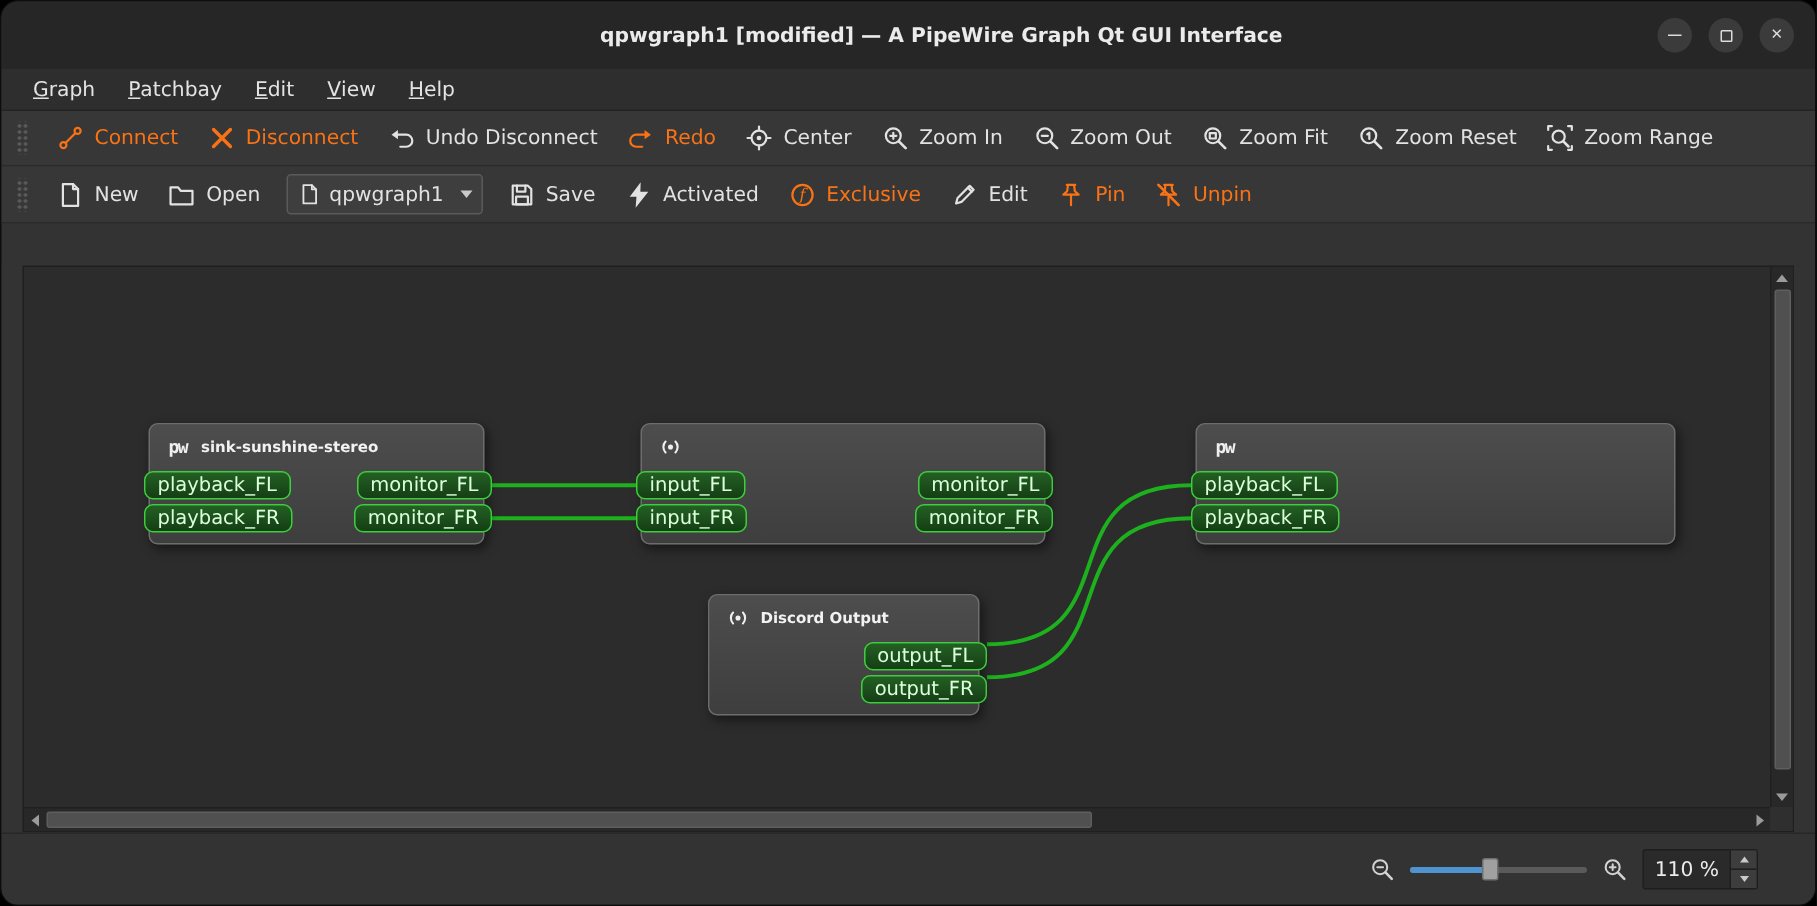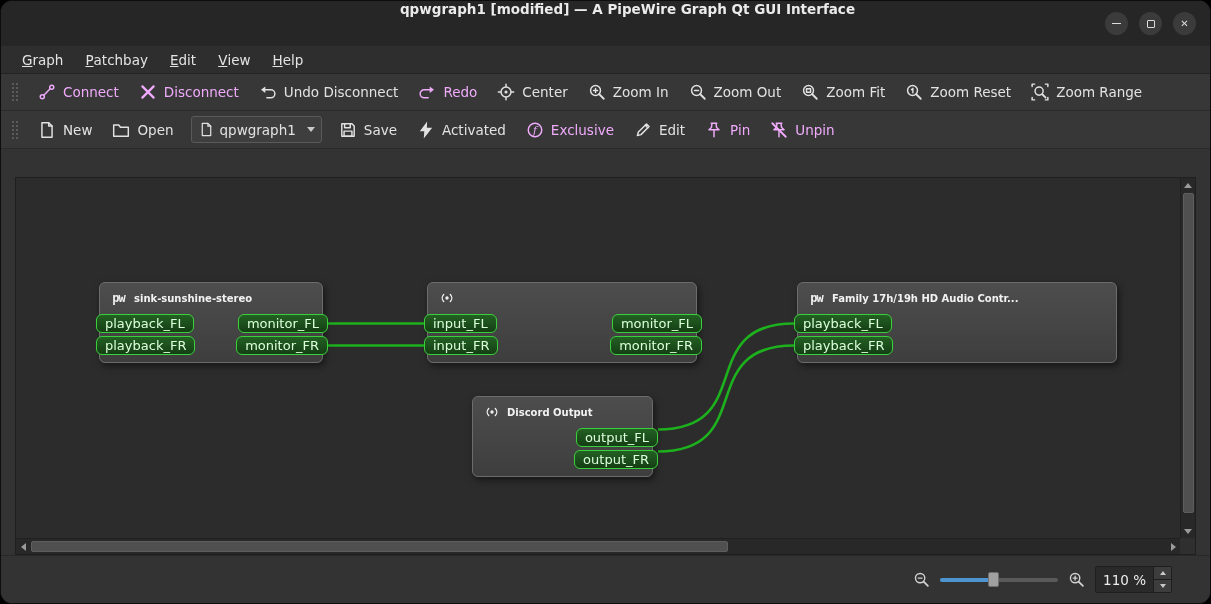--- a/index.html
+++ b/index.html
@@ -1,21 +1,21 @@
 <!DOCTYPE html>
 <html style="--port-border: #3bcf3b; --link-color: #1db11d;"><head>
 <meta charset="utf-8">
 <style>
   * { margin:0; padding:0; box-sizing:border-box; }
   html,body { width:1211px; height:604px; background:#000; font-family:"DejaVu Sans", sans-serif; overflow:hidden; }
   .window { width:1211px; height:604px; border-radius:12px; overflow:hidden; display:flex; flex-direction:column;
             background:#333; border:1px solid #0d0d0d; }
 
   
-  .titlebar { height:45px; background:#262626; position:relative; display:flex; align-items:flex-start; justify-content:center; flex:0 0 auto;padding-left:44px; }
+  .titlebar { height:45px; background:#262626; position:relative; display:flex; align-items:center; justify-content:center; flex:0 0 auto;padding-left:44px; }
   .title { color:#ebebeb; font-weight:bold; font-size:13.5px; }
   .win-buttons { position:absolute; right:14px; top:0; height:100%; display:flex; align-items:center; gap:11px; }
   .win-btn { width:23px; height:23px; border-radius:50%; background:#3b3b3b; color:#dcdcdc;
              display:flex; align-items:center; justify-content:center; font-size:10px; }
   .glyph-min { width:9px; height:1.6px; background:#dcdcdc; }
   .glyph-max { width:8px; height:8px; border:1.4px solid #dcdcdc; border-radius:1px; }
 
   
   .menubar { height:28px; background:#2e2e2e; display:flex; align-items:stretch; padding-left:10px;
              border-bottom:1px solid #232323; flex:0 0 auto; }
@@ -25,21 +25,21 @@
   
   .toolbar { background:#373737; display:flex; align-items:center; padding:0 6px; gap:2px;
              border-bottom:1px solid #2a2a2a; flex:0 0 auto; }
   .toolbar.graph { height:37px; }
   .toolbar.patchbay { height:38px; }
   .thandle { width:8px; height:22px; margin:0 8px 0 4px;
              background-image:radial-gradient(circle, #5b5b5b 1px, transparent 1.3px);
              background-size:4px 4px; background-position:0 1px; }
   .tbtn { display:flex; align-items:center; gap:7px; padding:5px 9px; border-radius:3px;
           color:#e2e2e2; font-size:13.5px; white-space:nowrap; }
-  .tbtn.disabled { color:#f0abfc; }
+  .tbtn.disabled { color:#f97316; }
   .ticon { display:flex; width:18px; height:18px; align-items:center; justify-content:center; }
   .ticon svg { width:18px; height:18px; stroke:currentColor; fill:none; stroke-width:1.3; stroke-linecap:round; stroke-linejoin:round; }
   .ticon svg .fill { fill:currentColor; stroke:none; }
   .combo { display:flex; align-items:center; gap:6px; background:#3e3e3e; border:1px solid #5a5a5a;
            border-radius:3px; height:27px; padding:0 6px 0 7px; margin:0 6px; color:#e2e2e2; font-size:13.5px; }
   .combo .ticon { width:15px; height:15px; }
   .combo .ticon svg { width:15px; height:15px; }
   .combo-arrow { width:0; height:0; border-left:4px solid transparent; border-right:4px solid transparent;
                  border-top:5px solid #c9c9c9; margin-left:5px; }
 
@@ -373,21 +373,20 @@
               </div>
               <div class="ports right">
                 <div class="port">monitor_FL</div>
                 <div class="port">monitor_FR</div>
               </div>
             </div>
           </div>
           <div class="node" style="left: 781px; top: 104px; width: 320px;">
             <div class="node-head">
               <span class="node-icon pw">pw</span>
-              <span class="node-title">Family 17h/19h HD Audio Contr...</span>
             </div>
             <div class="node-body">
               <div class="ports left">
                 <div class="port">playback_FL</div>
                 <div class="port">playback_FR</div>
               </div>
               <div class="ports right"></div>
             </div>
           </div>
           <div class="node" style="left: 456px; top: 218px; width: 181px;">

